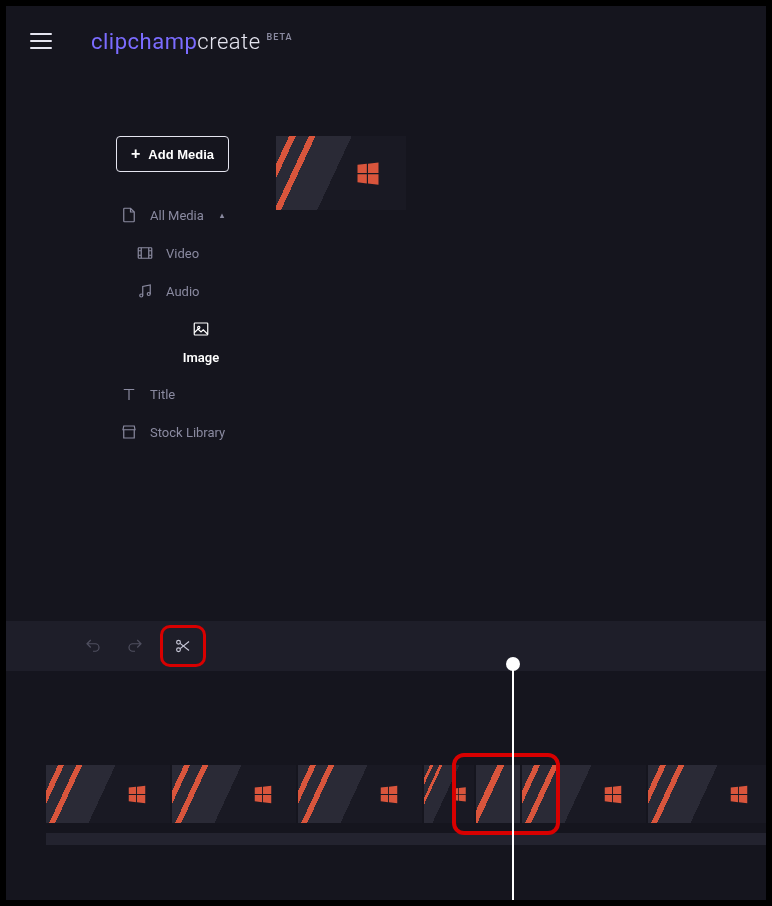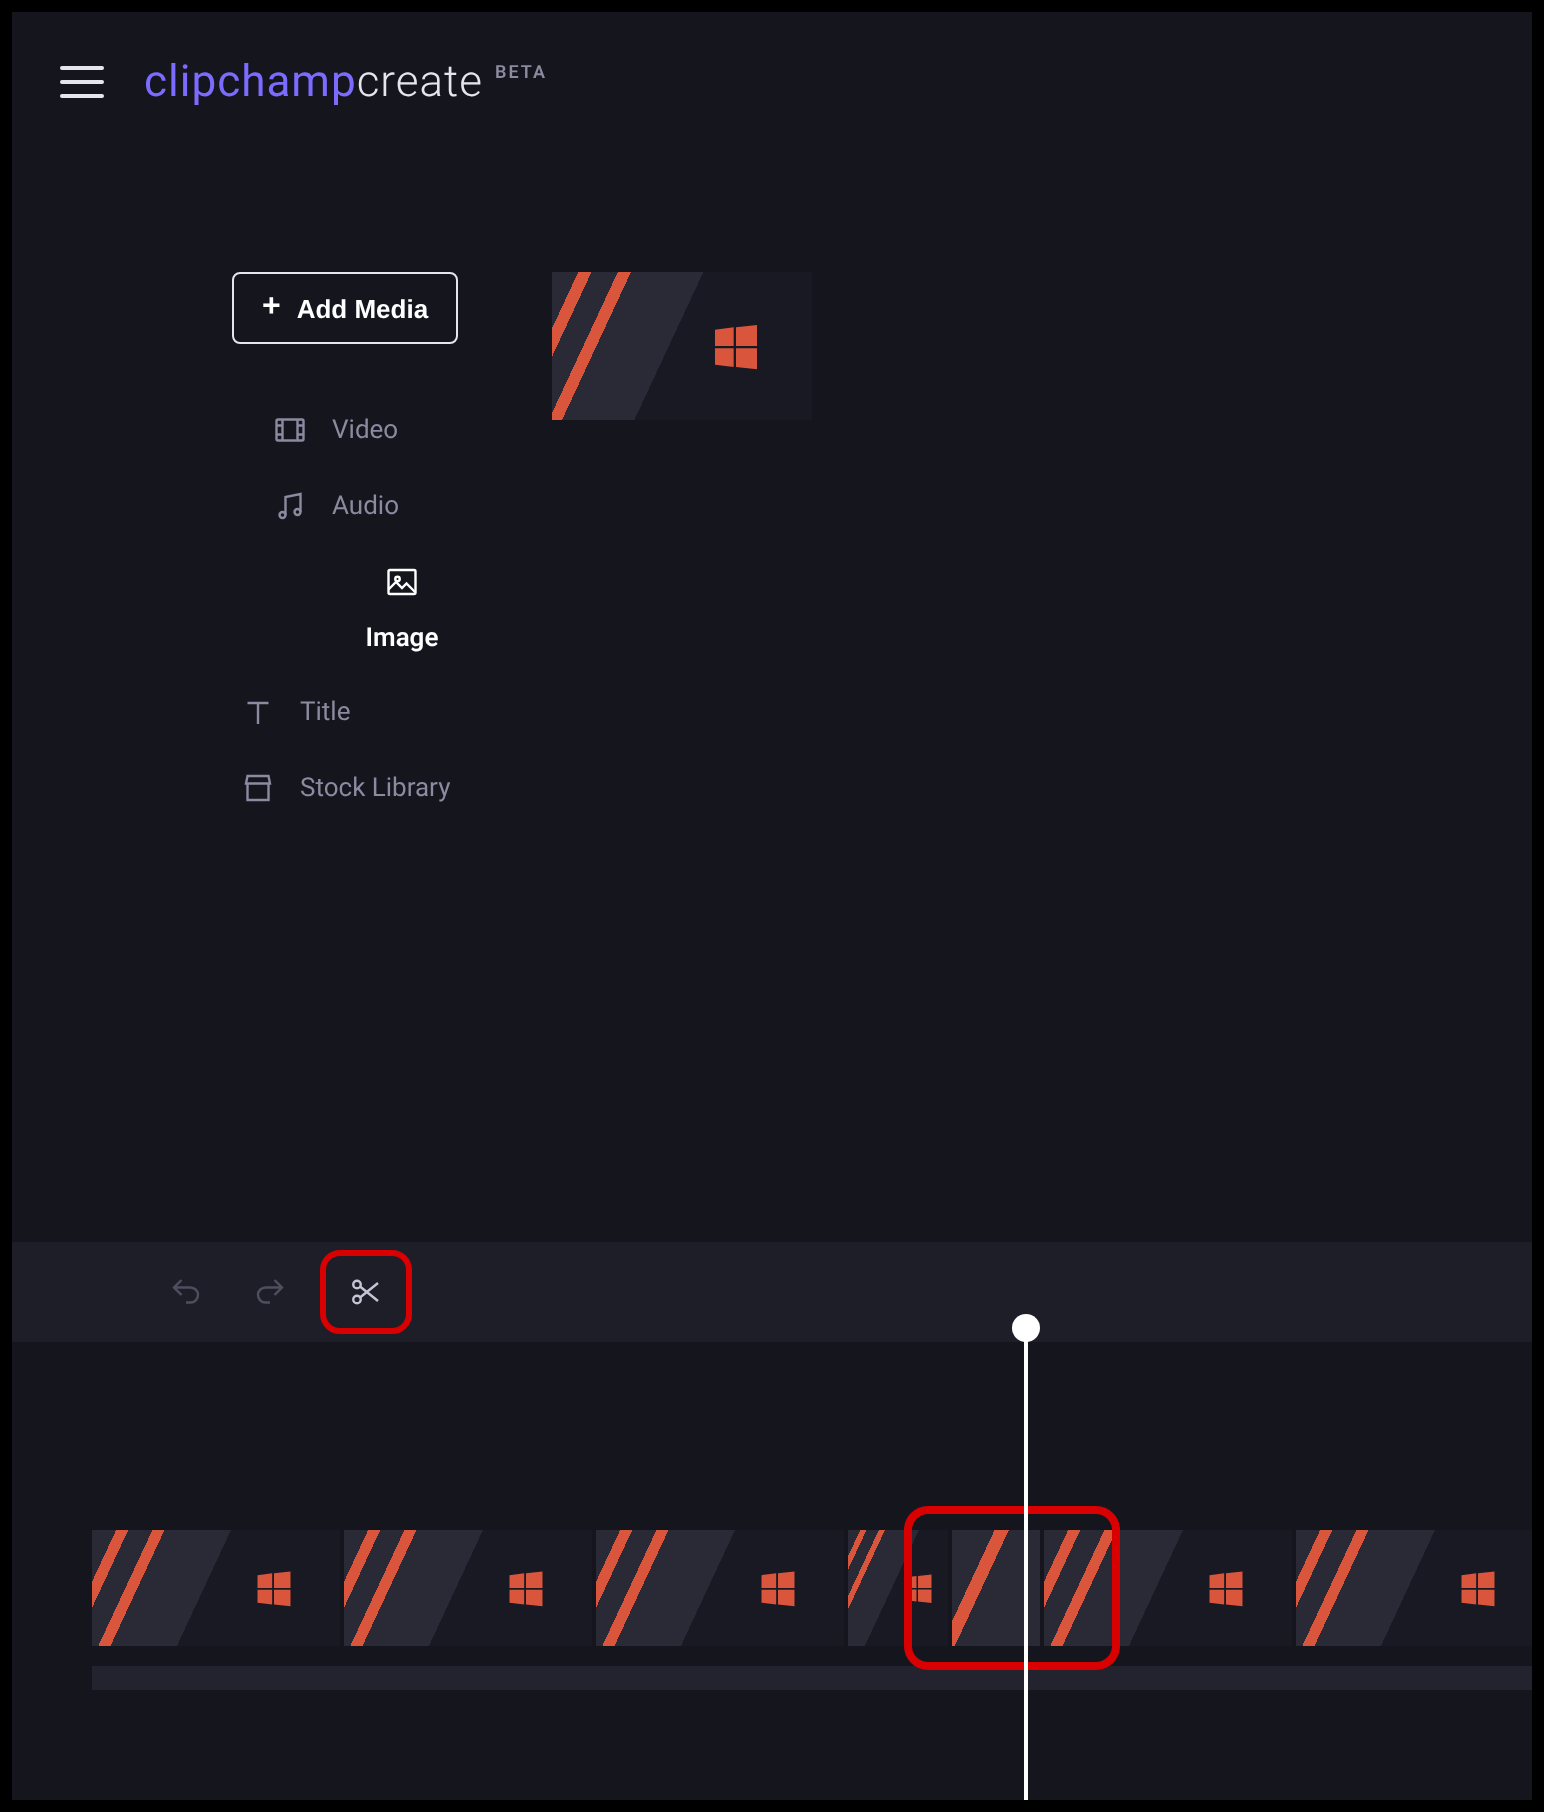--- a/index.html
+++ b/index.html
@@ -25,21 +25,21 @@
     background: #15151e;
   }
   .hamburger {
     width: 22px; height: 16px;
     display: flex; flex-direction: column; justify-content: space-between;
     cursor: pointer;
     margin-right: 20px;
   }
   .hamburger span { height: 2px; background: #e5e5f0; border-radius: 1px; }
   .logo { font-size: 22px; letter-spacing: 0.5px; }
-  .logo .brand1 { color: #7b6cff; font-weight: 400; }
+  .logo .brand1 { color: #7b6cff; font-weight: 400; margin-left: 19px; }
   .logo .brand2 { color: #e5e5f0; font-weight: 300; }
   .logo .beta { color: #8a8aa0; font-size: 9px; vertical-align: super; margin-left: 6px; letter-spacing: 1px; font-weight:600;text-align:right;}
   
   .main {
     position: absolute;
     top: 70px; left: 0; right: 0;
     height: 545px;
     background: #15151e;
     padding: 60px 0 0 110px;
     display: flex;
@@ -214,20 +214,30 @@
     </div>
   </div>
 
   <div class="main">
     <div class="sidebar">
       <button class="add-media">
         <span class="plus">+</span>
         <span>Add Media</span>
       </button>
       <div class="nav-section">
+        <div class="nav-item">
+          <span class="ico">
+            <svg viewBox="0 0 24 24">
+                <path d="M14 3H6a1 1 0 0 0-1 1v16a1 1 0 0 0 1 1h12a1 1 0 0 0 1-1V8l-5-5z"></path>
+                <path d="M14 3v5h5"></path>
+              </svg>
+          </span>
+          <span>All Media</span>
+          <span class="chev">▴</span>
+        </div>
         <div class="nav-sub">
           <div class="nav-item">
             <span class="ico">
               <svg viewBox="0 0 24 24">
                   <rect x="3" y="5" width="18" height="14" rx="1"></rect>
                   <path d="M7 5v14M17 5v14M3 9h4M3 15h4M17 9h4M17 15h4"></path>
                 </svg>
             </span>
             <span>Video</span>
           </div>

